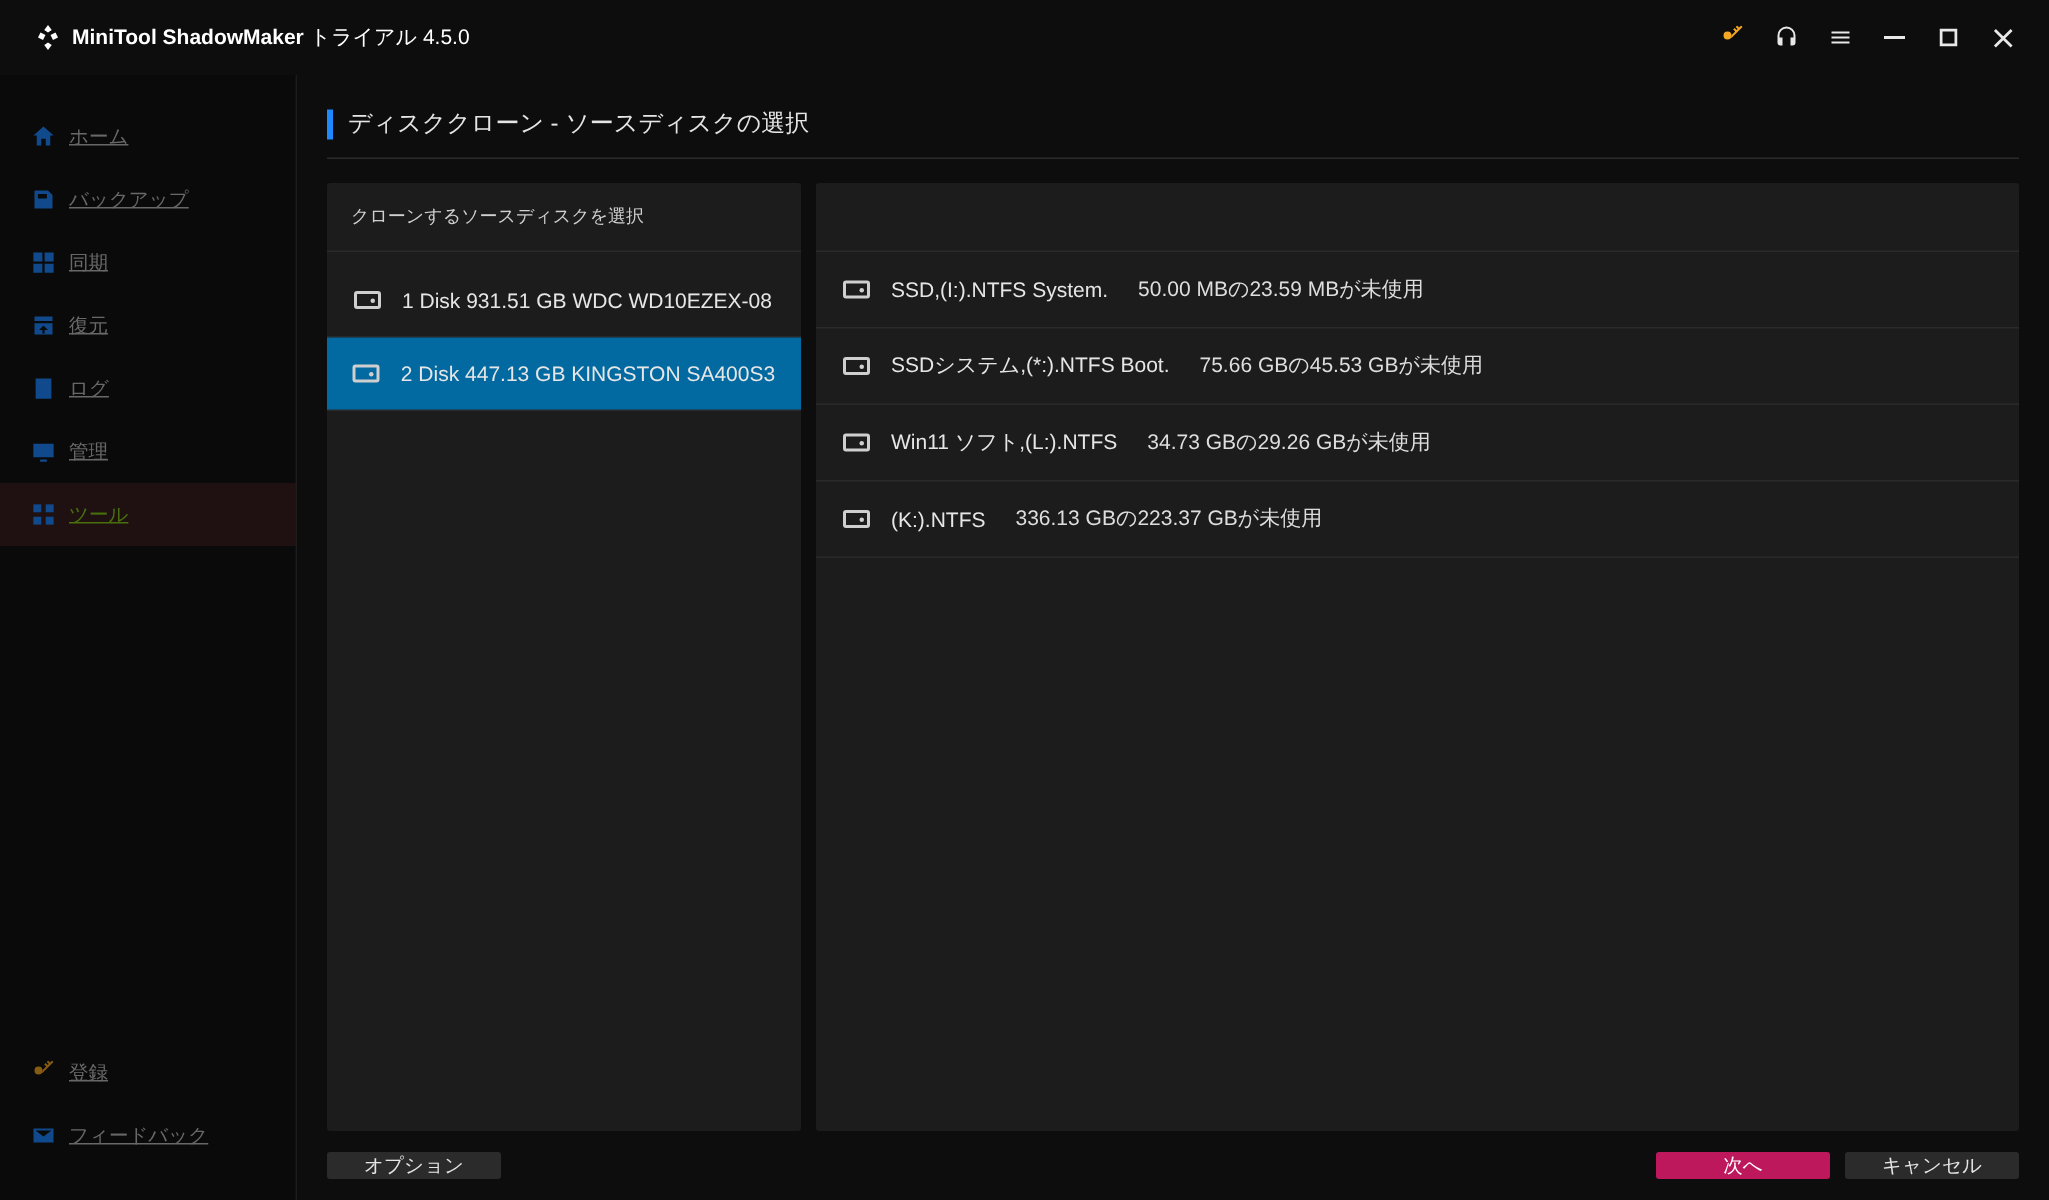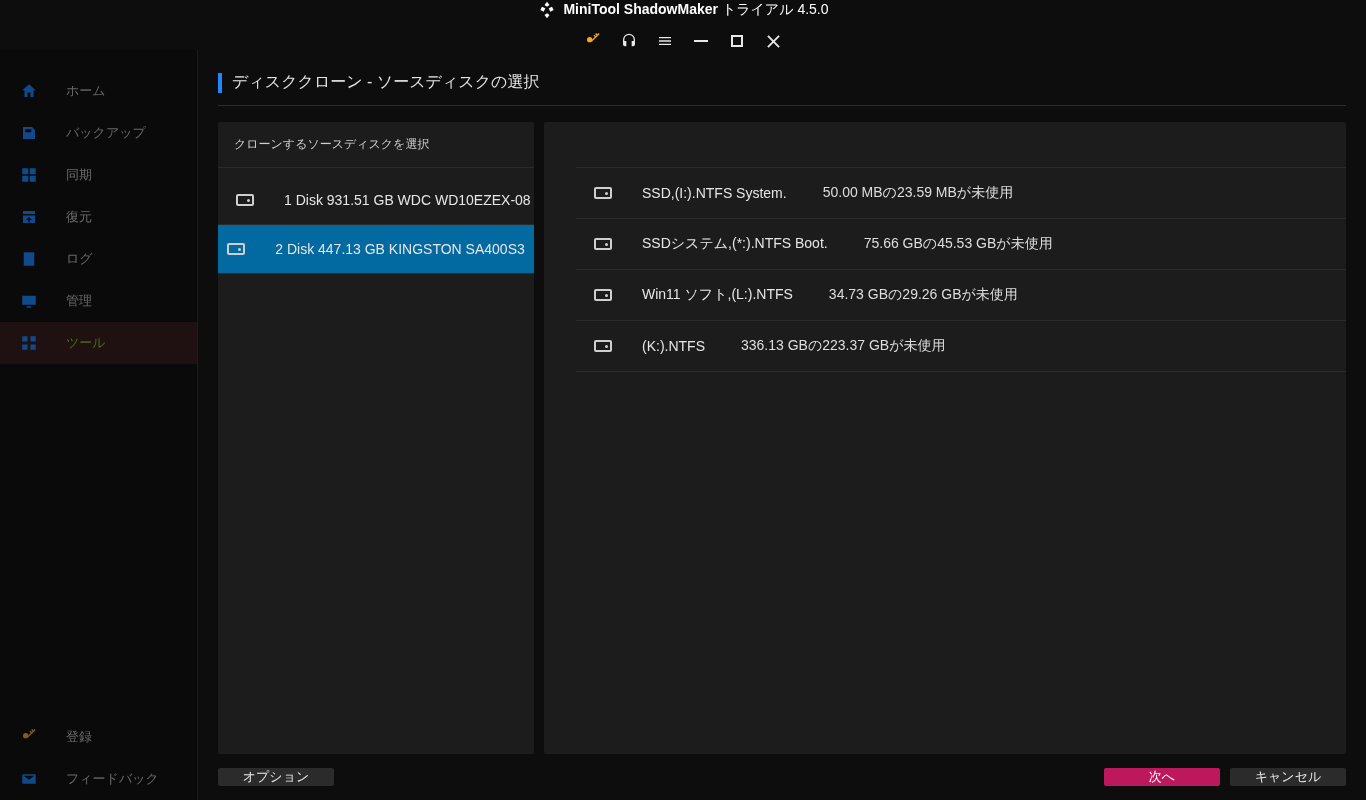--- a/index.html
+++ b/index.html
@@ -8,21 +8,20 @@
   background: #0d0d0d;
   font-family: "Segoe UI", "Meiryo", sans-serif;
   color: #cfcfcf;
   overflow: hidden;
 }
 .titlebar {
   height: 50px;
   display: flex; align-items: center;
   padding: 0 22px;
   background: #0d0d0d;
-  flex-direction: column;
 }
 .titlebar .logo { display: flex; align-items: center; gap: 6px; }
 .titlebar .title-text { font-size: 14px; color: #fff; }
 .titlebar .title-text b { font-weight: 600; }
 .titlebar .spacer { flex: 1; }
 .titlebar .win-controls { display: flex; gap: 18px; align-items: center; }
 .titlebar .win-controls span { cursor: pointer; color: #e8e8e8; font-size: 14px; display: inline-flex; align-items: center; justify-content: center; width: 18px; height: 18px; }
 .key-icon svg { fill: #f5a623; }
 
 .layout { display: flex; height: calc(800px - 50px); }
@@ -34,29 +33,30 @@
   padding-top: 20px;
   position: relative;
 }
 .sidebar::after {
   content: "";
   position: absolute; inset: 0;
   background: rgba(0,0,0,0.45);
   pointer-events: none;
 }
 .nav-item {
-  display: flex; align-items: center; gap: 28px;
+  display: flex; align-items: center; gap: 8px;
   padding: 12px 20px;
   color: #bdbdbd; font-size: 13px;
   cursor: pointer;
+  text-decoration: underline;
 }
 .nav-item .nav-icon { width: 18px; height: 18px; display: inline-flex; align-items: center; justify-content: center; }
 .nav-item.selected { background: #3a1f1f; color: #84cc16; }
 
-.sidebar-bottom { margin-top: auto; }
+.sidebar-bottom { margin-top: auto; padding-bottom: 22px; }
 
 .main {
   flex: 1;
   display: flex; flex-direction: column;
   padding: 22px 20px 14px 20px;
 }
 .page-title {
   display: flex; align-items: center; gap: 10px;
   border-bottom: 1px solid #2b2b2b;
   padding-bottom: 12px;
@@ -69,30 +69,30 @@
   flex: 1;
   display: flex; gap: 10px;
   min-height: 0;
 }
 .panel {
   background: #1c1c1c;
   display: flex; flex-direction: column;
   border-radius: 2px;
 }
 .panel-left { width: 316px; }
-.panel-right { flex: 1; padding-left: 32px; }
+.panel-right { flex: 1; }
 
 .panel-header {
   font-size: 12px; color: #cfcfcf;
   padding: 14px 16px;
   border-bottom: 1px solid #2a2a2a;
 }
 .disk-list { padding-top: 8px; }
 .disk-row, .part-row {
-  display: flex; align-items: center; gap: 30px;
+  display: flex; align-items: center; gap: 14px;
   padding: 16px 18px;
   font-size: 14px; color: #e6e6e6;
   border-bottom: 1px solid #2a2a2a;
   cursor: pointer;
   white-space: nowrap; overflow: hidden;
 }
 .disk-row.selected { background: #0369a1; justify-content: center; }
 .drive-icon { width: 18px; height: 12px; border: 2px solid #cfcfcf; border-radius: 2px; position: relative; flex-shrink: 0; }
 .drive-icon::after { content: ""; position: absolute; right: 2px; bottom: 2px; width: 3px; height: 3px; background: #cfcfcf; border-radius: 50%; }
 

